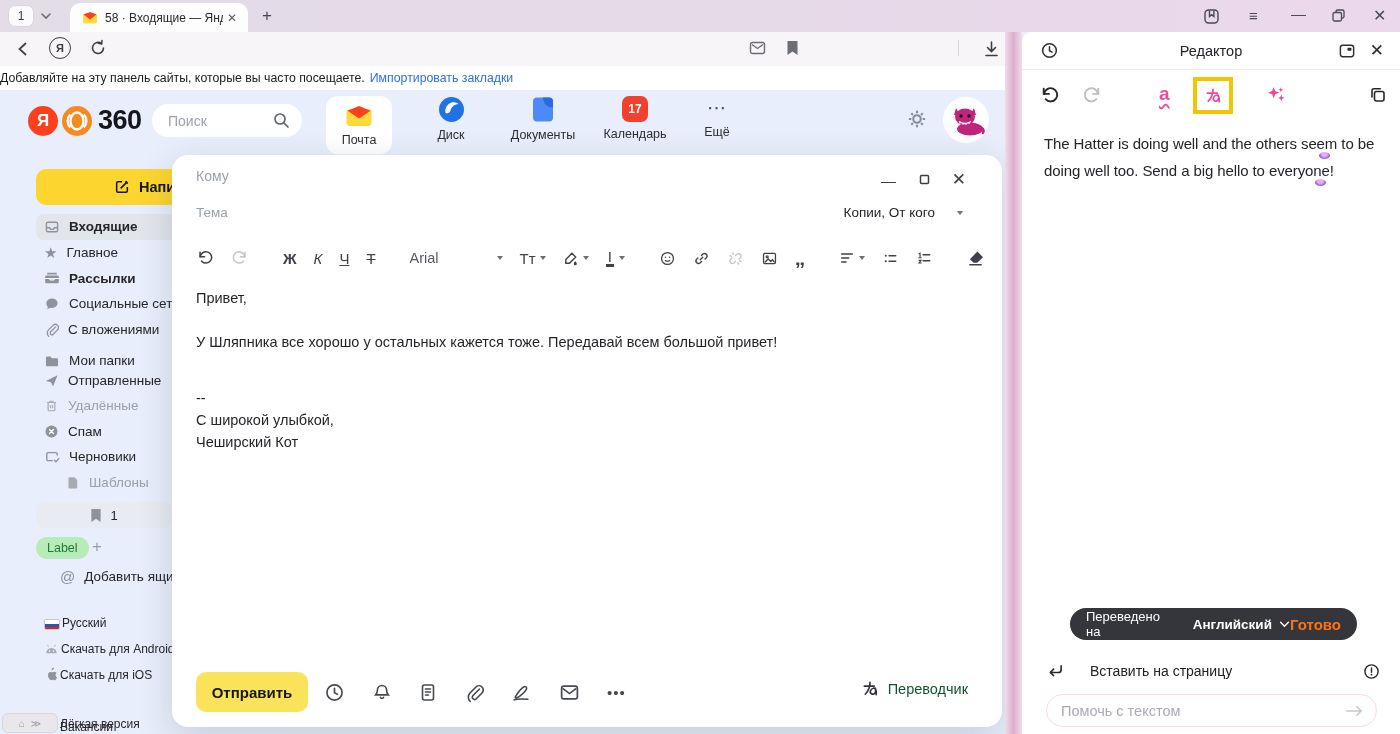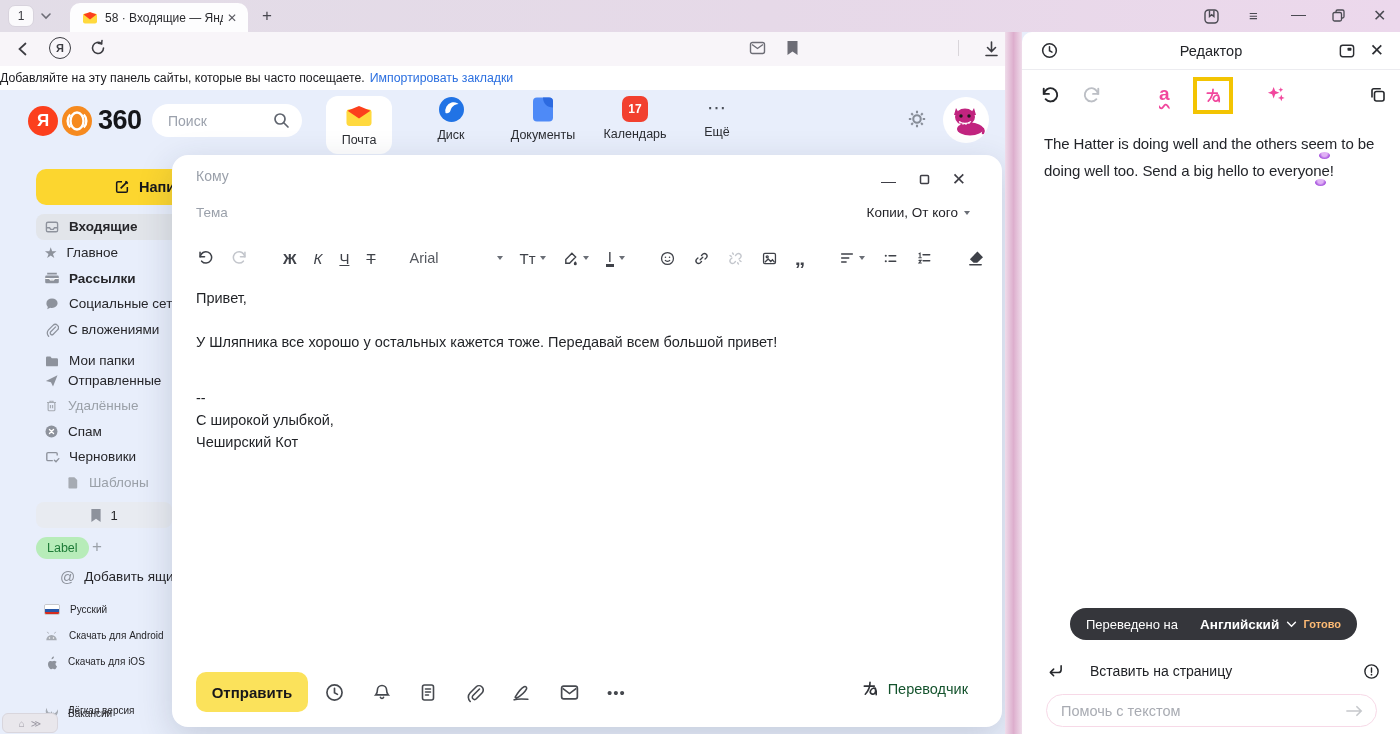--- a/index.html
+++ b/index.html
@@ -56,35 +56,35 @@
     display:flex; align-items:center; gap:9px; padding-left:78px; font-size:14.5px; font-weight:bold; color:#17171a; }
   .folder { left:36px; width:150px; height:25.5px; display:flex; align-items:center; gap:9px; padding-left:8px;
     font-size:13.5px; color:#26262a; white-space:nowrap; }
   .folder.sel { background:#e2e5ea; border-radius:8px 0 0 8px; width:136px; }
   .folder.bold { font-weight:bold; }
   .folder.muted { color:#9aa0a8; }
   .saved-pill { left:36px; top:412px; width:136px; height:26px; background:#e8ebf1; border-radius:8px;
     display:flex; align-items:center; justify-content:center; gap:8px; font-size:13px; color:#26262a; }
   .label-chip { left:36px; top:447px; height:22px; background:#b7ecb9; border-radius:11px;
     display:flex; align-items:center; padding:0 11px; font-size:12.5px; color:#1d7b37; }
-  .foot-item { left:36px; width:170px; height:26px; display:flex; align-items:flex-start; gap:10px;
-    padding-left:8px; font-size:10px; color:#26262a; white-space:nowrap; }
+  .foot-item { left:36px; width:170px; height:26px; display:flex; align-items:flex-end; gap:2px;
+    padding-left:8px; font-size:12px; color:#26262a; white-space:nowrap; }
   .flag { width:16px; height:11px; border-radius:2px; overflow:hidden; border:.5px solid #c8c8cc; }
   .flag div { height:3.5px; }
   .corner-widget { left:2px; top:623px; width:56px; height:20px; background:#e9e7ec;
     border:1px solid #d9d6dd; border-radius:6px; display:flex; align-items:center;
     justify-content:center; gap:6px; color:#9a97a2; font-size:10px; }
 
   
   .compose { left:172px; top:155px; width:830px; height:572px; background:#fff; border-radius:16px;
     box-shadow:0 10px 35px rgba(40,50,80,.18); }
   .field { position:absolute; left:24px; border:none; outline:none; font-family:inherit; background:transparent; }
   .field::placeholder { color:#9aa0aa; }
-  .ccfrom { position:absolute; right:32px; top:50px; font-size:13.5px; color:#1f1f24;
-    display:flex; align-items:center; gap:6px; }
+  .ccfrom { position:absolute; right:39px; top:50px; font-size:13.5px; color:#1f1f24;
+    display:flex; align-items:center; gap:22px; }
   .ct { position:absolute; left:24px; right:24px; top:84px; height:38px; display:flex; align-items:center;
     gap:17px; color:#3f4249; }
   .ct .sep { width:1px; height:22px; background:#e7e9ec; }
   .fmt { font-size:15px; color:#3f4249; }
   .caret { width:0; height:0; border-left:3.6px solid transparent; border-right:3.6px solid transparent;
     border-top:4.4px solid #6a6e76; display:inline-block; }
   .body-text { position:absolute; left:24px; top:132px; width:760px; font-size:14.5px; color:#1f2125; line-height:22px; }
   .send-btn { position:absolute; left:24px; top:517px; width:112px; height:40px; background:#fbe25b;
     border-radius:10px; display:flex; align-items:center; justify-content:center;
     font-size:15px; font-weight:bold; color:#17171a; }
@@ -702,21 +702,21 @@
     <span class="marker" style="left:293px;top:147px;"></span>
 
     <div class="done-pill">
       <span style="font-size:13px;">Переведено на</span>
       <span class="row" style="margin-left:22px;gap:7px;">
         <span style="font-size:13.5px;font-weight:bold;">Английский</span>
         <svg width="11" height="7" viewBox="0 0 12 8">
             <path d="M1.5 1.5 L6 6 L10.5 1.5" stroke="#fff" stroke-width="1.6" fill="none" stroke-linecap="round"></path>
           </svg>
       </span>
-      <span style="margin-left:auto;font-size:11px;font-weight:bold;color:#fdba74;">Готово</span>
+      <span style="margin-left:auto;font-size:15px;font-weight:bold;color:#f97316;">Готово</span>
     </div>
 
     <div class="insert-row">
       <span>
         <svg width="17" height="15" viewBox="0 0 18 16" fill="none" stroke="#26282c" stroke-width="1.7" stroke-linecap="round" stroke-linejoin="round">
             <path d="M15 2 v4 a3 3 0 0 1 -3 3 H4"></path>
             <path d="M7 5.5 L3.5 9 L7 12.5"></path>
           </svg>
         </span>
       <span>Вставить на страницу</span>

